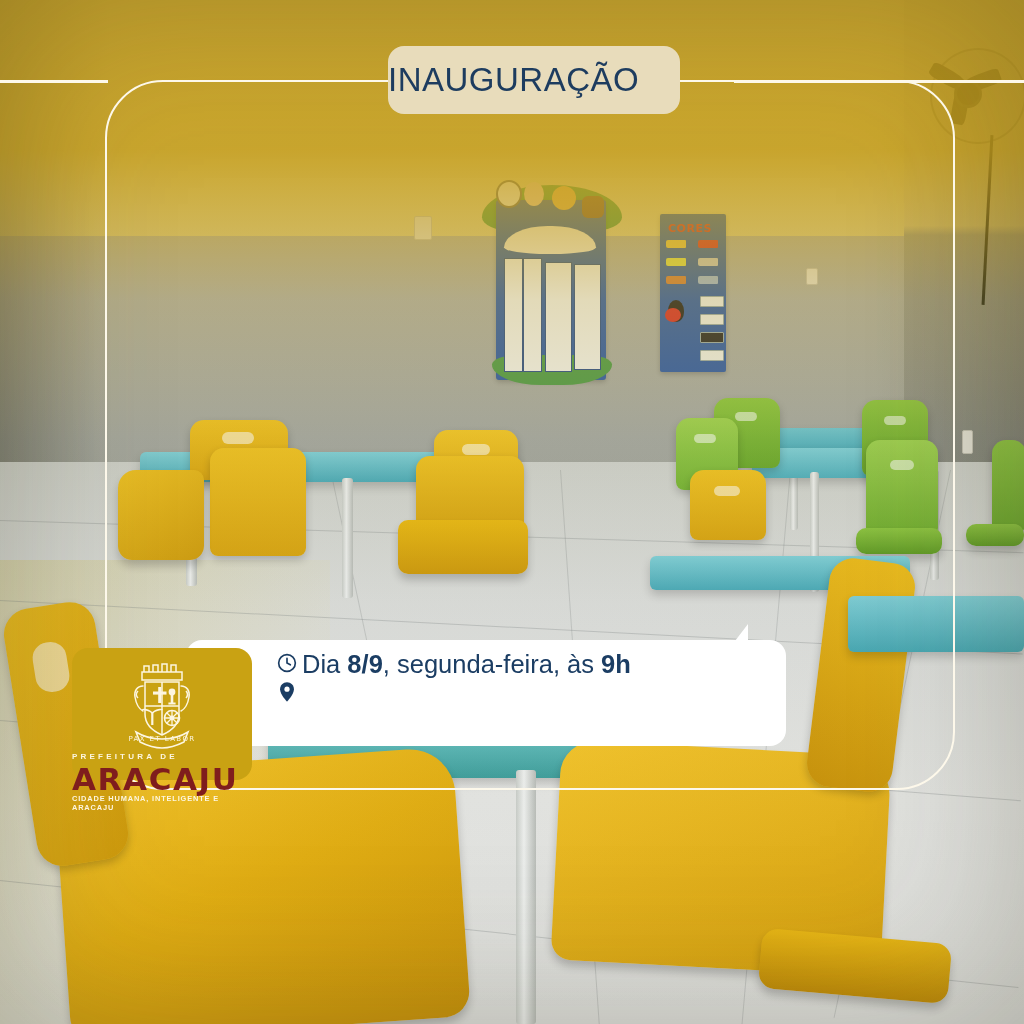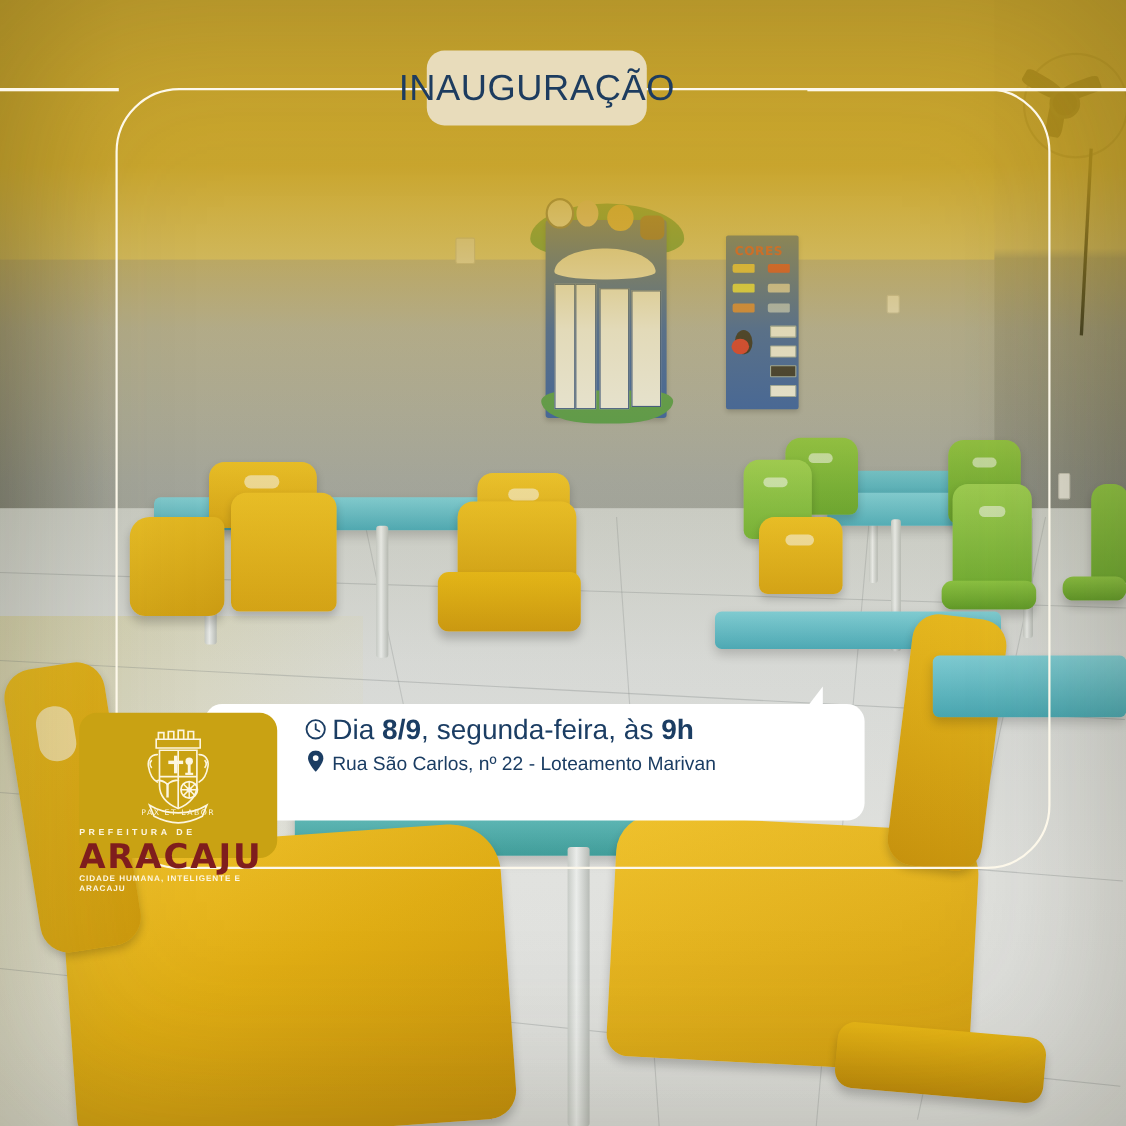--- a/index.html
+++ b/index.html
@@ -80,22 +80,22 @@
     background:linear-gradient(180deg,rgba(198,158,28,.88) 0px,rgba(198,158,28,.86) 150px,rgba(190,160,60,.30) 300px,rgba(150,140,90,.10) 440px,rgba(120,120,110,.05) 620px,rgba(120,120,110,0) 1024px);}
   .vig{position:absolute;inset:0;box-shadow:inset 0 0 170px rgba(60,55,30,.30);}
 
   
   .frame{position:absolute;left:105px;top:80px;width:850px;height:710px;
     border:2.5px solid #fdf8ea;border-radius:58px;box-sizing:border-box;}
   .frame-line-l{position:absolute;left:0;top:80px;width:108px;height:2.5px;background:#fdf8ea;}
   .frame-line-r{position:absolute;right:0;top:80px;width:290px;height:2.5px;background:#fdf8ea;}
 
   
-  .badge{position:absolute;left:388px;top:46px;width:200px;height:68px;
-    background:#e8dcbb;border-radius:16px;display:flex;align-items:center;justify-content:center;}
+  .badge{position:absolute;left:388px;top:46px;width:292px;height:68px;
+    background:#e8dcbb;border-radius:16px;display:flex;align-items:center;justify-content:flex-start;}
   .badge span{color:#1d3c5f;font-size:33px;letter-spacing:.5px;
     font-family:"Liberation Sans",sans-serif;font-weight:400;}
 
   
   .navy{position:absolute;left:188px;top:508px;width:645px;height:130px;
     background:#1b3d63;border-radius:16px;}
   .navy h1{margin:0;position:absolute;left:22px;top:22px;width:615px;
     color:#fff;font-size:26.5px;line-height:1.13;font-weight:bold;
     letter-spacing:.2px;font-family:"Liberation Sans",sans-serif;}
 
@@ -263,21 +263,20 @@
         <span class="line1"><span>Dia </span><b>8/9</b><span>, segunda-feira, às </span><b>9h</b></span>
       </div>
       <div class="row">
         <span class="ico">
           <svg width="16" height="20" viewBox="0 0 24 30">
             <path d="M12 0.5C6.2 0.5 1.6 5.1 1.6 10.9c0 7.8 10.4 18.6 10.4 18.6S22.4 18.7 22.4 10.9C22.4 5.1 17.8 0.5 12 0.5z" fill="#1b3d63"></path>
             <circle cx="12" cy="10.8" r="3.9" fill="#fff"></circle>
           </svg>
         </span>
         <span>
-          <div class="line2">Rua São Carlos, nº 22 - Loteamento Marivan</div>
         </span>
       </div>
     </div>
   </div>
 
   <div class="logo">
     <div class="crest">
       <svg width="96" height="98" viewBox="0 0 96 98">
         <g fill="none" stroke="#fdf6e0" stroke-width="1.5">
 

